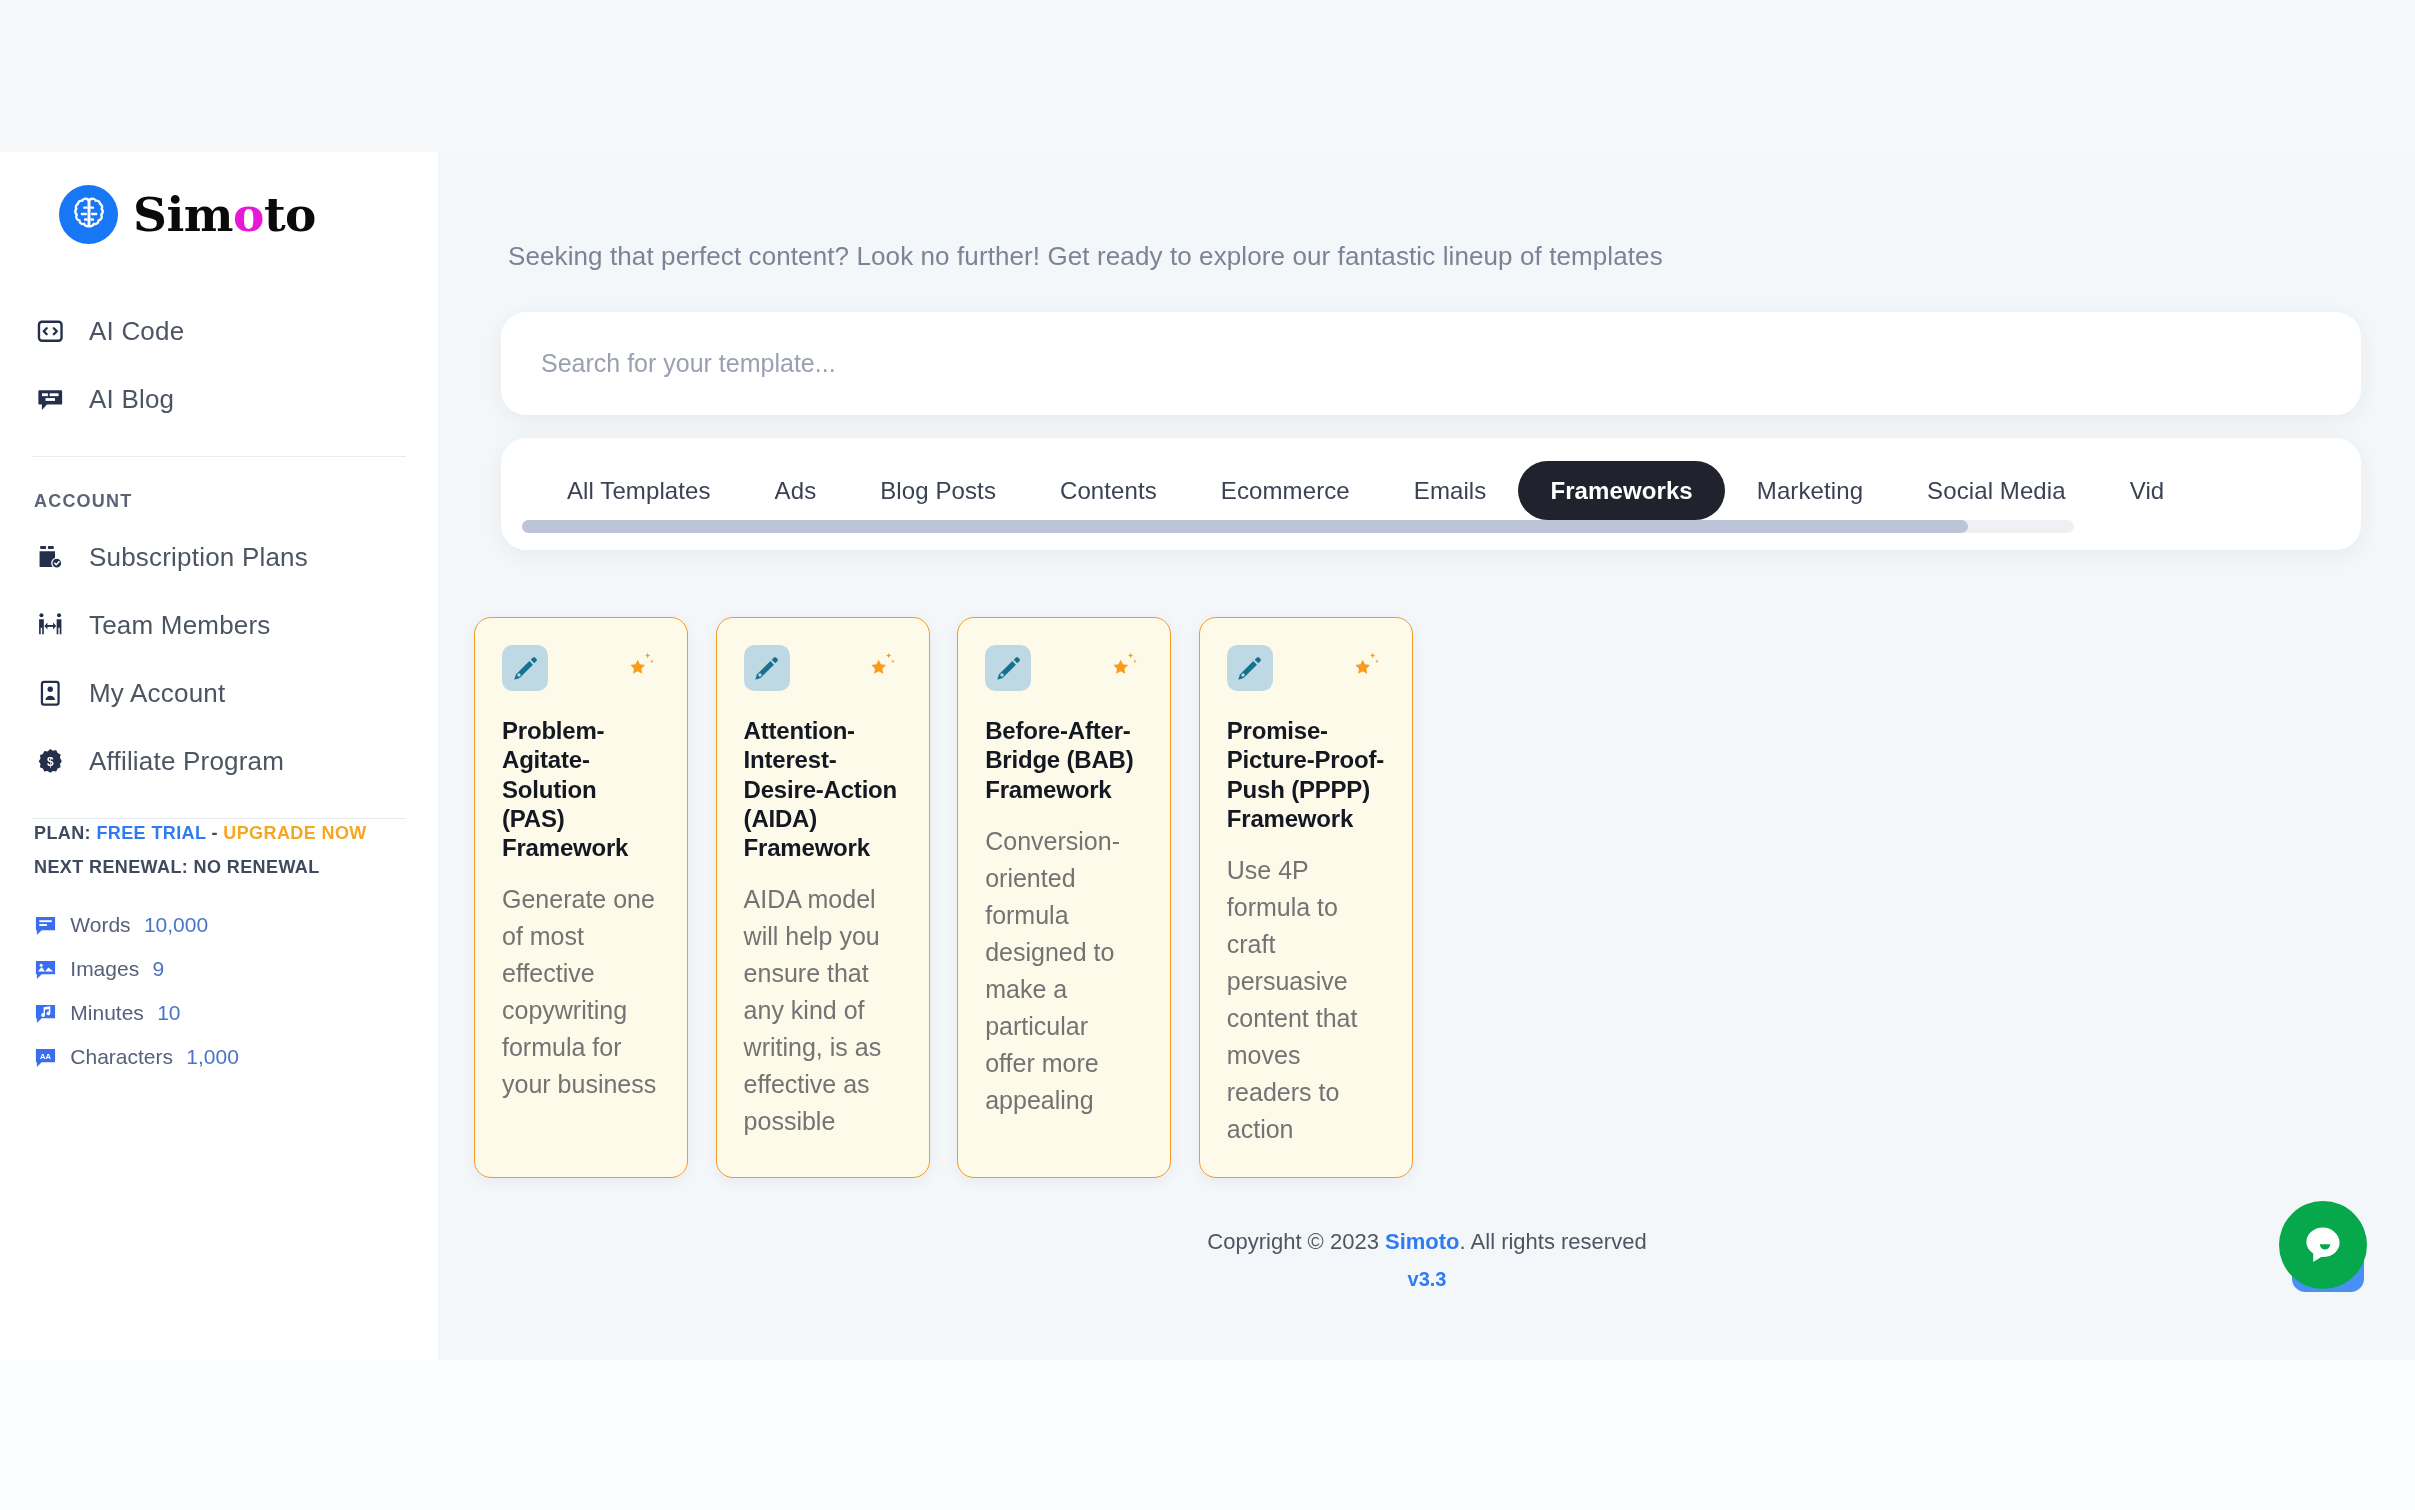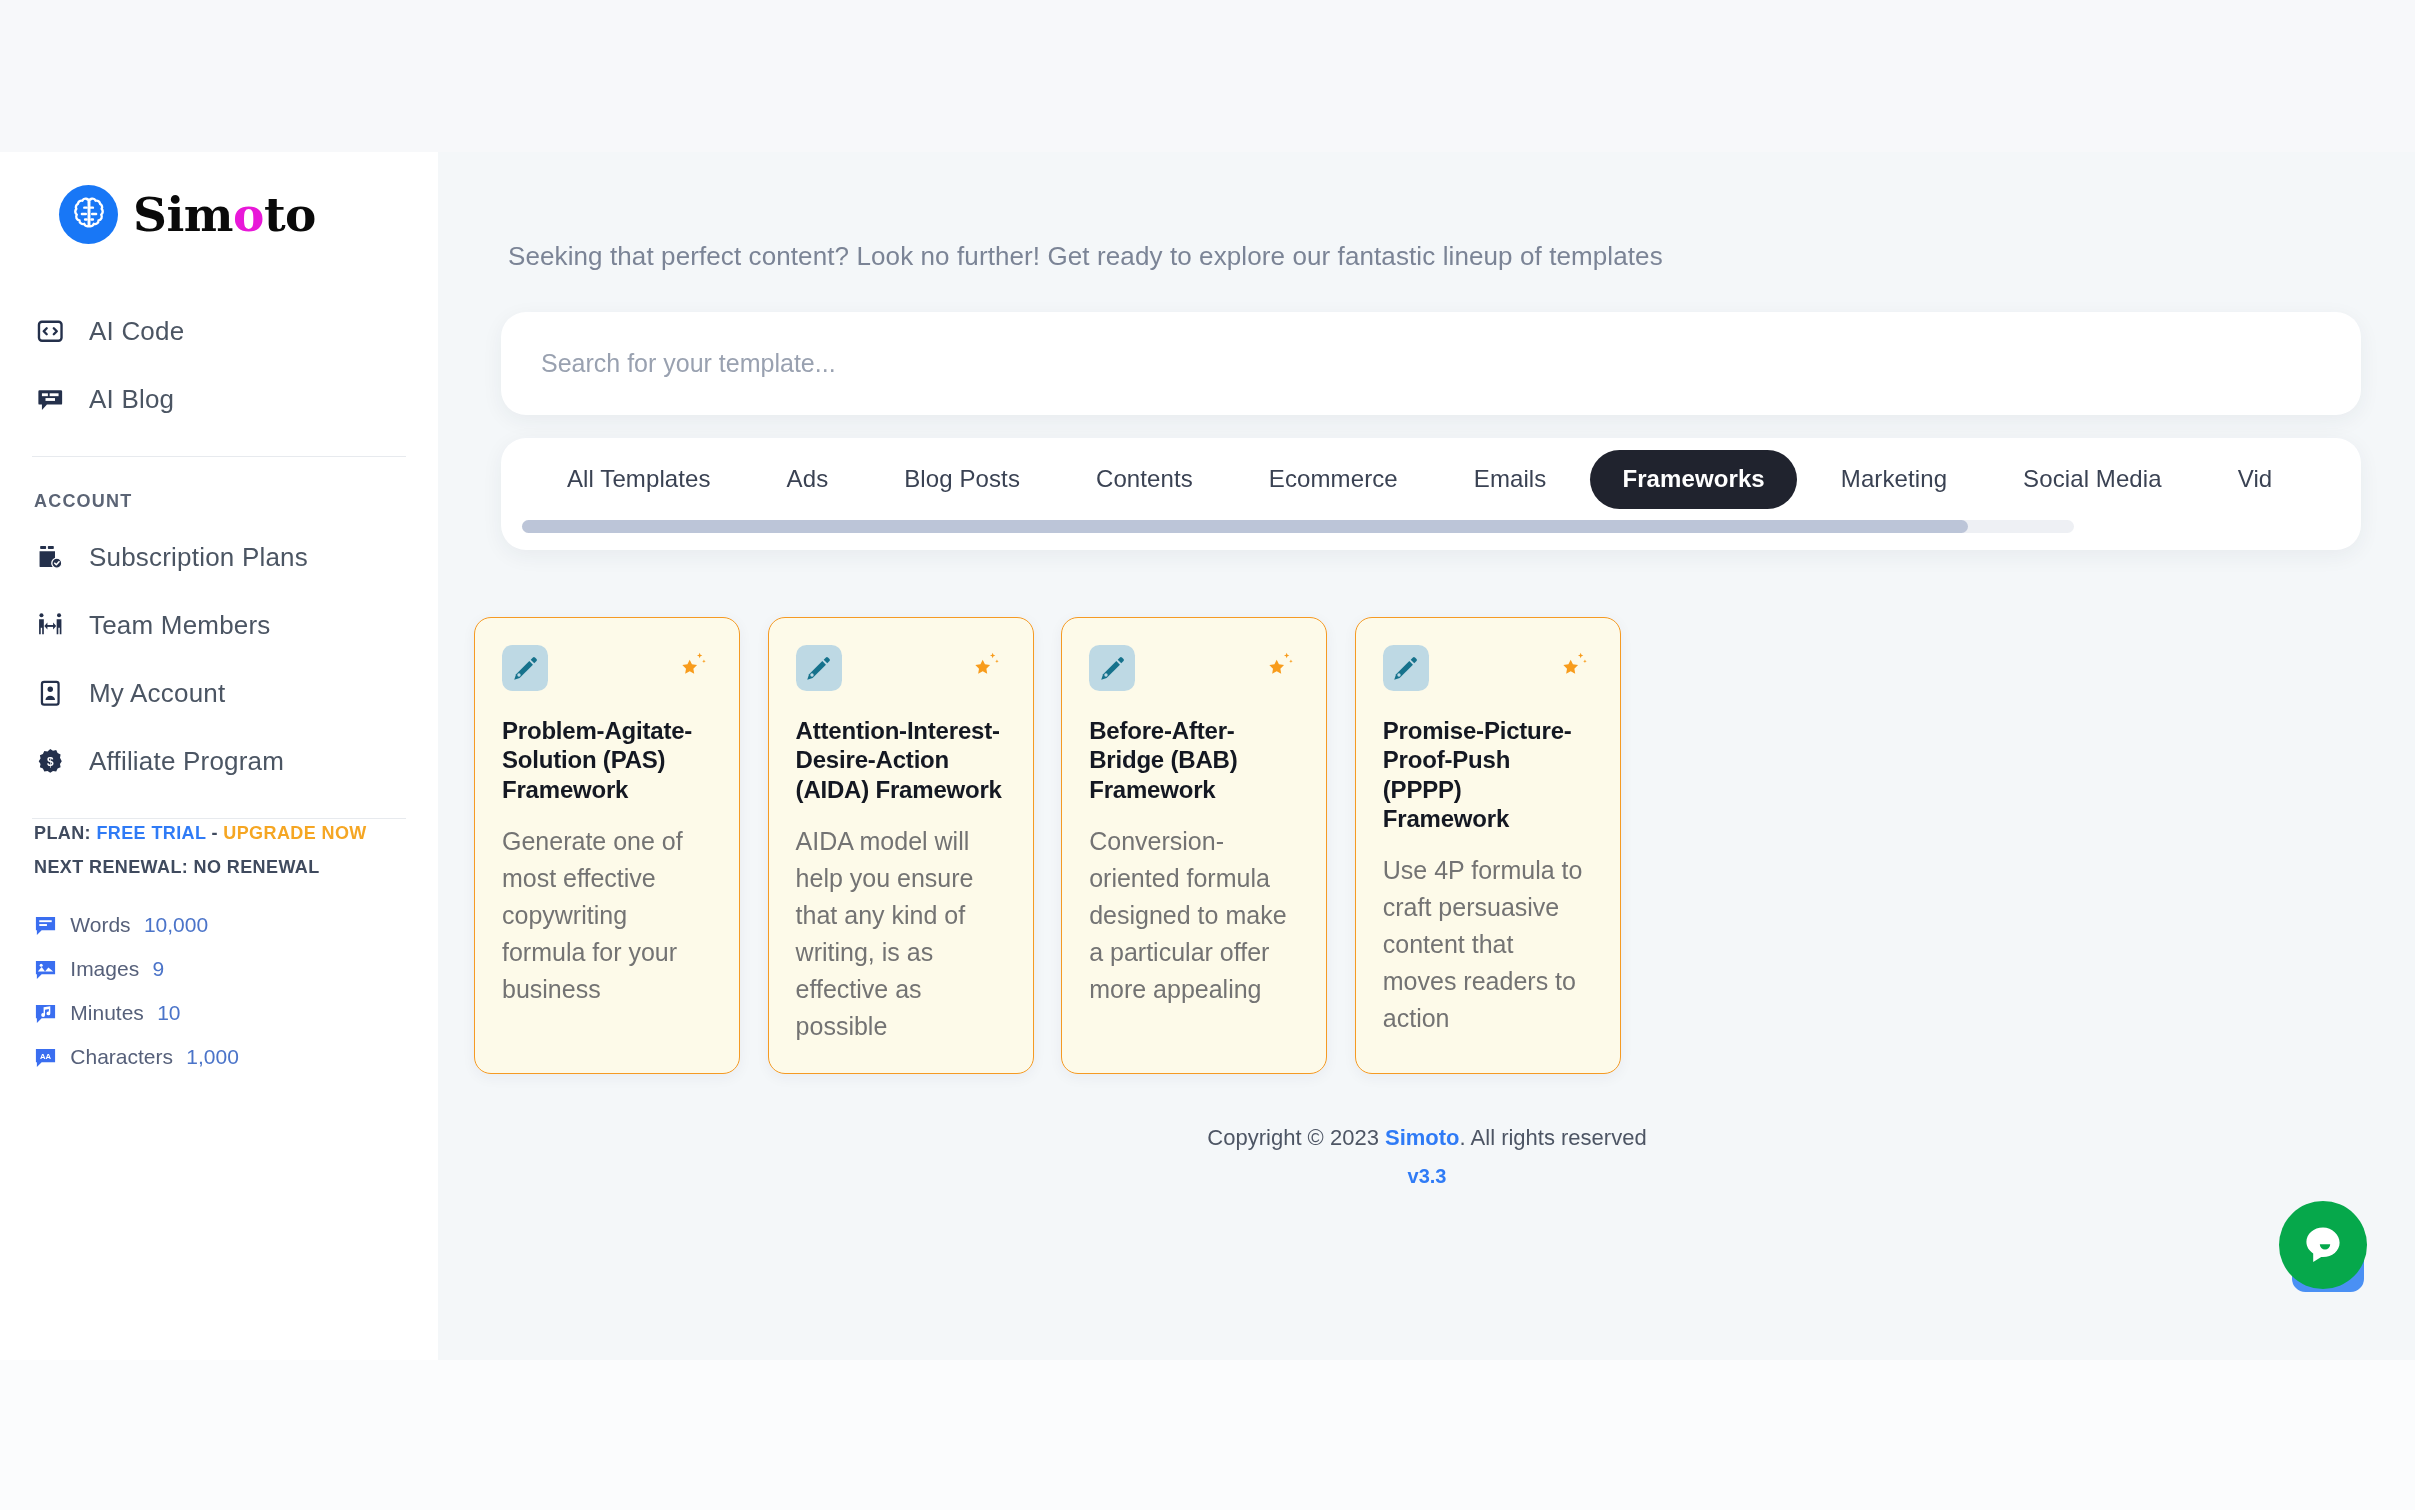--- a/index.html
+++ b/index.html
@@ -189,24 +189,24 @@
     margin: 23px 55px 0 63px;
     background: #ffffff;
     border-radius: 25px;
     box-shadow: 0 5.7px 21px rgba(31,45,76,.06);
     height: 112px;
     position: relative;
     overflow: hidden;
   }
   .tabs-row {
     display: flex;
-    align-items: center;
+    align-items: flex-end;
     height: 82px;
     padding-left: 34px;
-    gap: 12px;
+    gap: 0;
   }
   .tab {
     font-size: 24px;
     color: #3a4253;
     padding: 0 32px;
     height: 59px;
     display: flex; align-items: center;
     border-radius: 29.5px;
     cursor: pointer;
     white-space: nowrap;
@@ -232,21 +232,21 @@
     border-radius: 6.7px;
   }
 
   
   .cards {
     display: flex;
     gap: 27.6px;
     padding: 67px 0 0 36px;
   }
   .tcard {
-    width: 266px;
+    width: 214px;
     background: #fdfae9;
     border: 1.9px solid #f59a23;
     border-radius: 17px;
     padding: 27px 27px 28.5px 27px;
     position: relative;
     cursor: pointer;
     box-shadow: 0 3.8px 13.3px rgba(31,45,76,.05);
   }
   .tcard-top {
     display: flex;

